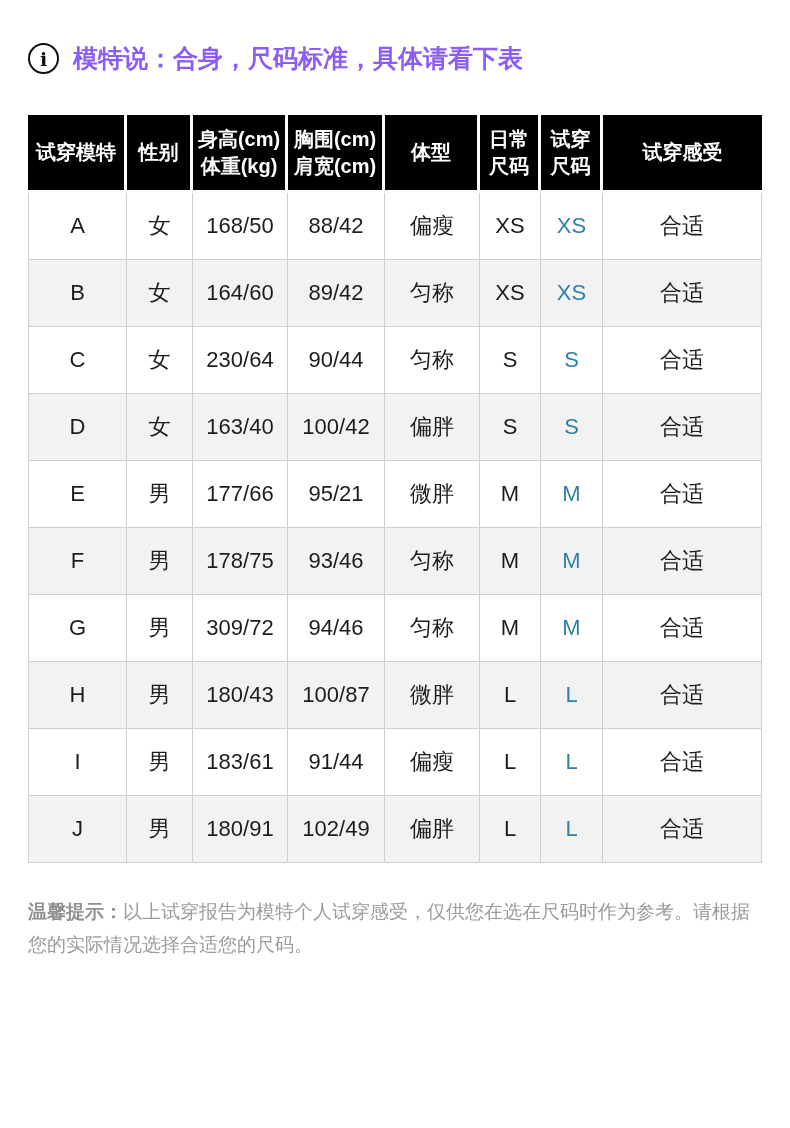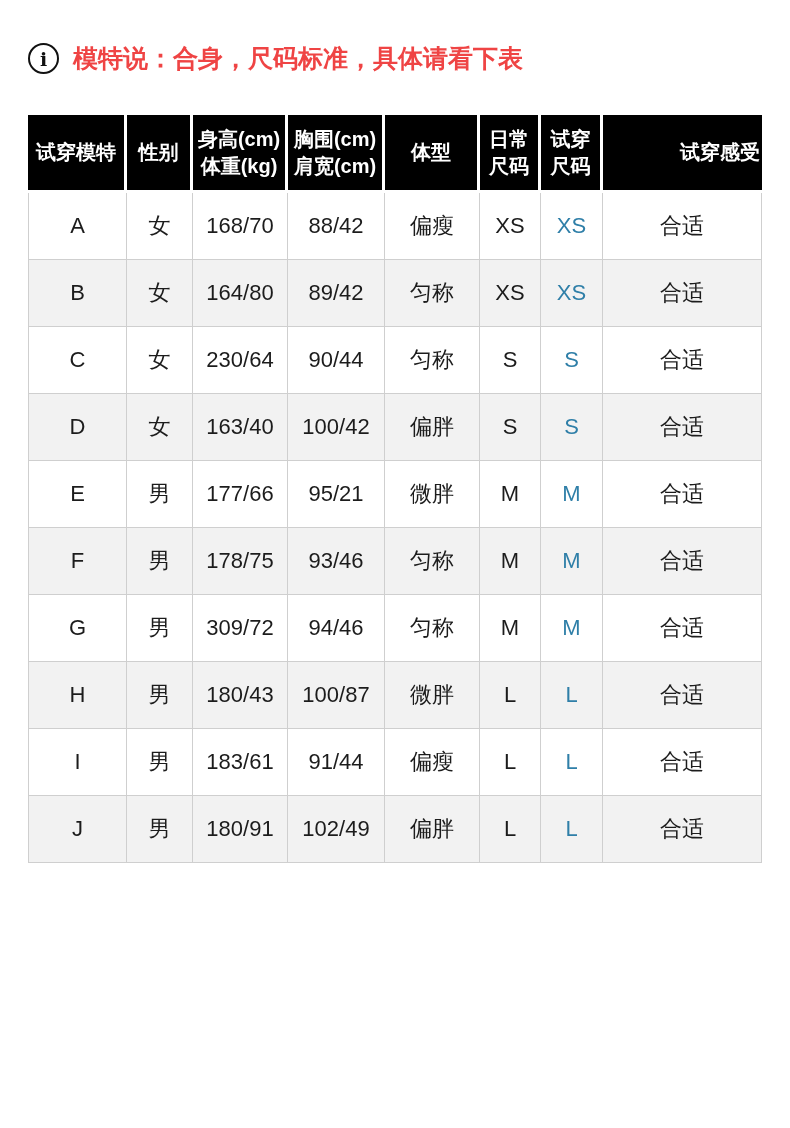--- a/index.html
+++ b/index.html
@@ -40,21 +40,21 @@
     font-weight: 700;
     color: #111111;
     flex: 0 0 auto;
     font-family: "DejaVu Serif", serif;
     font-style: normal;
   }
   .notice-text {
     margin-left: 14px;
     font-size: 25px;
     font-weight: 700;
-    color: #ef4444;
+    color: #8b5cf6;
   }
 
   
   table.fit-table {
     margin-top: 40px;
     width: 734px;
     border-collapse: separate;
     border-spacing: 0;
     table-layout: fixed;
   }
@@ -63,21 +63,21 @@
     color: #ffffff;
     font-size: 20px;
     font-weight: 700;
     height: 78px;
     text-align: center;
     vertical-align: middle;
     border-right: 3px solid #ffffff;
     border-bottom: 3px solid #ffffff;
     padding: 0 2px;
   }
-  .fit-table thead th:last-child { border-right: none; text-align: right; }
+  .fit-table thead th:last-child { border-right: none; }
   .fit-table thead th .hline { display: block; line-height: 27px; }
 
   .fit-table tbody td {
     height: 67px;
     text-align: center;
     vertical-align: middle;
     font-size: 22px;
     color: #1c1c1c;
     background: #ffffff;
     border-right: 1px solid #cfcfcf;
@@ -150,31 +150,31 @@
         </th>
         <th>
             <span class="hline">试穿感受</span>
           </th>
       </tr>
     </thead>
     <tbody>
       <tr>
         <td>A</td>
         <td>女</td>
-        <td>168/70</td>
+        <td>168/50</td>
         <td>88/42</td>
         <td>偏瘦</td>
         <td>XS</td>
         <td class="tryon-size">XS</td>
         <td>合适</td>
       </tr>
       <tr class="alt">
         <td>B</td>
         <td>女</td>
-        <td>164/80</td>
+        <td>164/60</td>
         <td>89/42</td>
         <td>匀称</td>
         <td>XS</td>
         <td class="tryon-size">XS</td>
         <td>合适</td>
       </tr>
       <tr>
         <td>C</td>
         <td>女</td>
         <td>230/64</td>
@@ -250,14 +250,15 @@
         <td>180/91</td>
         <td>102/49</td>
         <td>偏胖</td>
         <td>L</td>
         <td class="tryon-size">L</td>
         <td>合适</td>
       </tr>
     </tbody>
   </table>
 
+  <p class="footer-note"><span class="prefix">温馨提示：</span><span>以上试穿报告为模特个人试穿感受，仅供您在选在尺码时作为参考。请根据您的实际情况选择合适您的尺码。</span></p>
 
 </div>
 
 </body></html>

